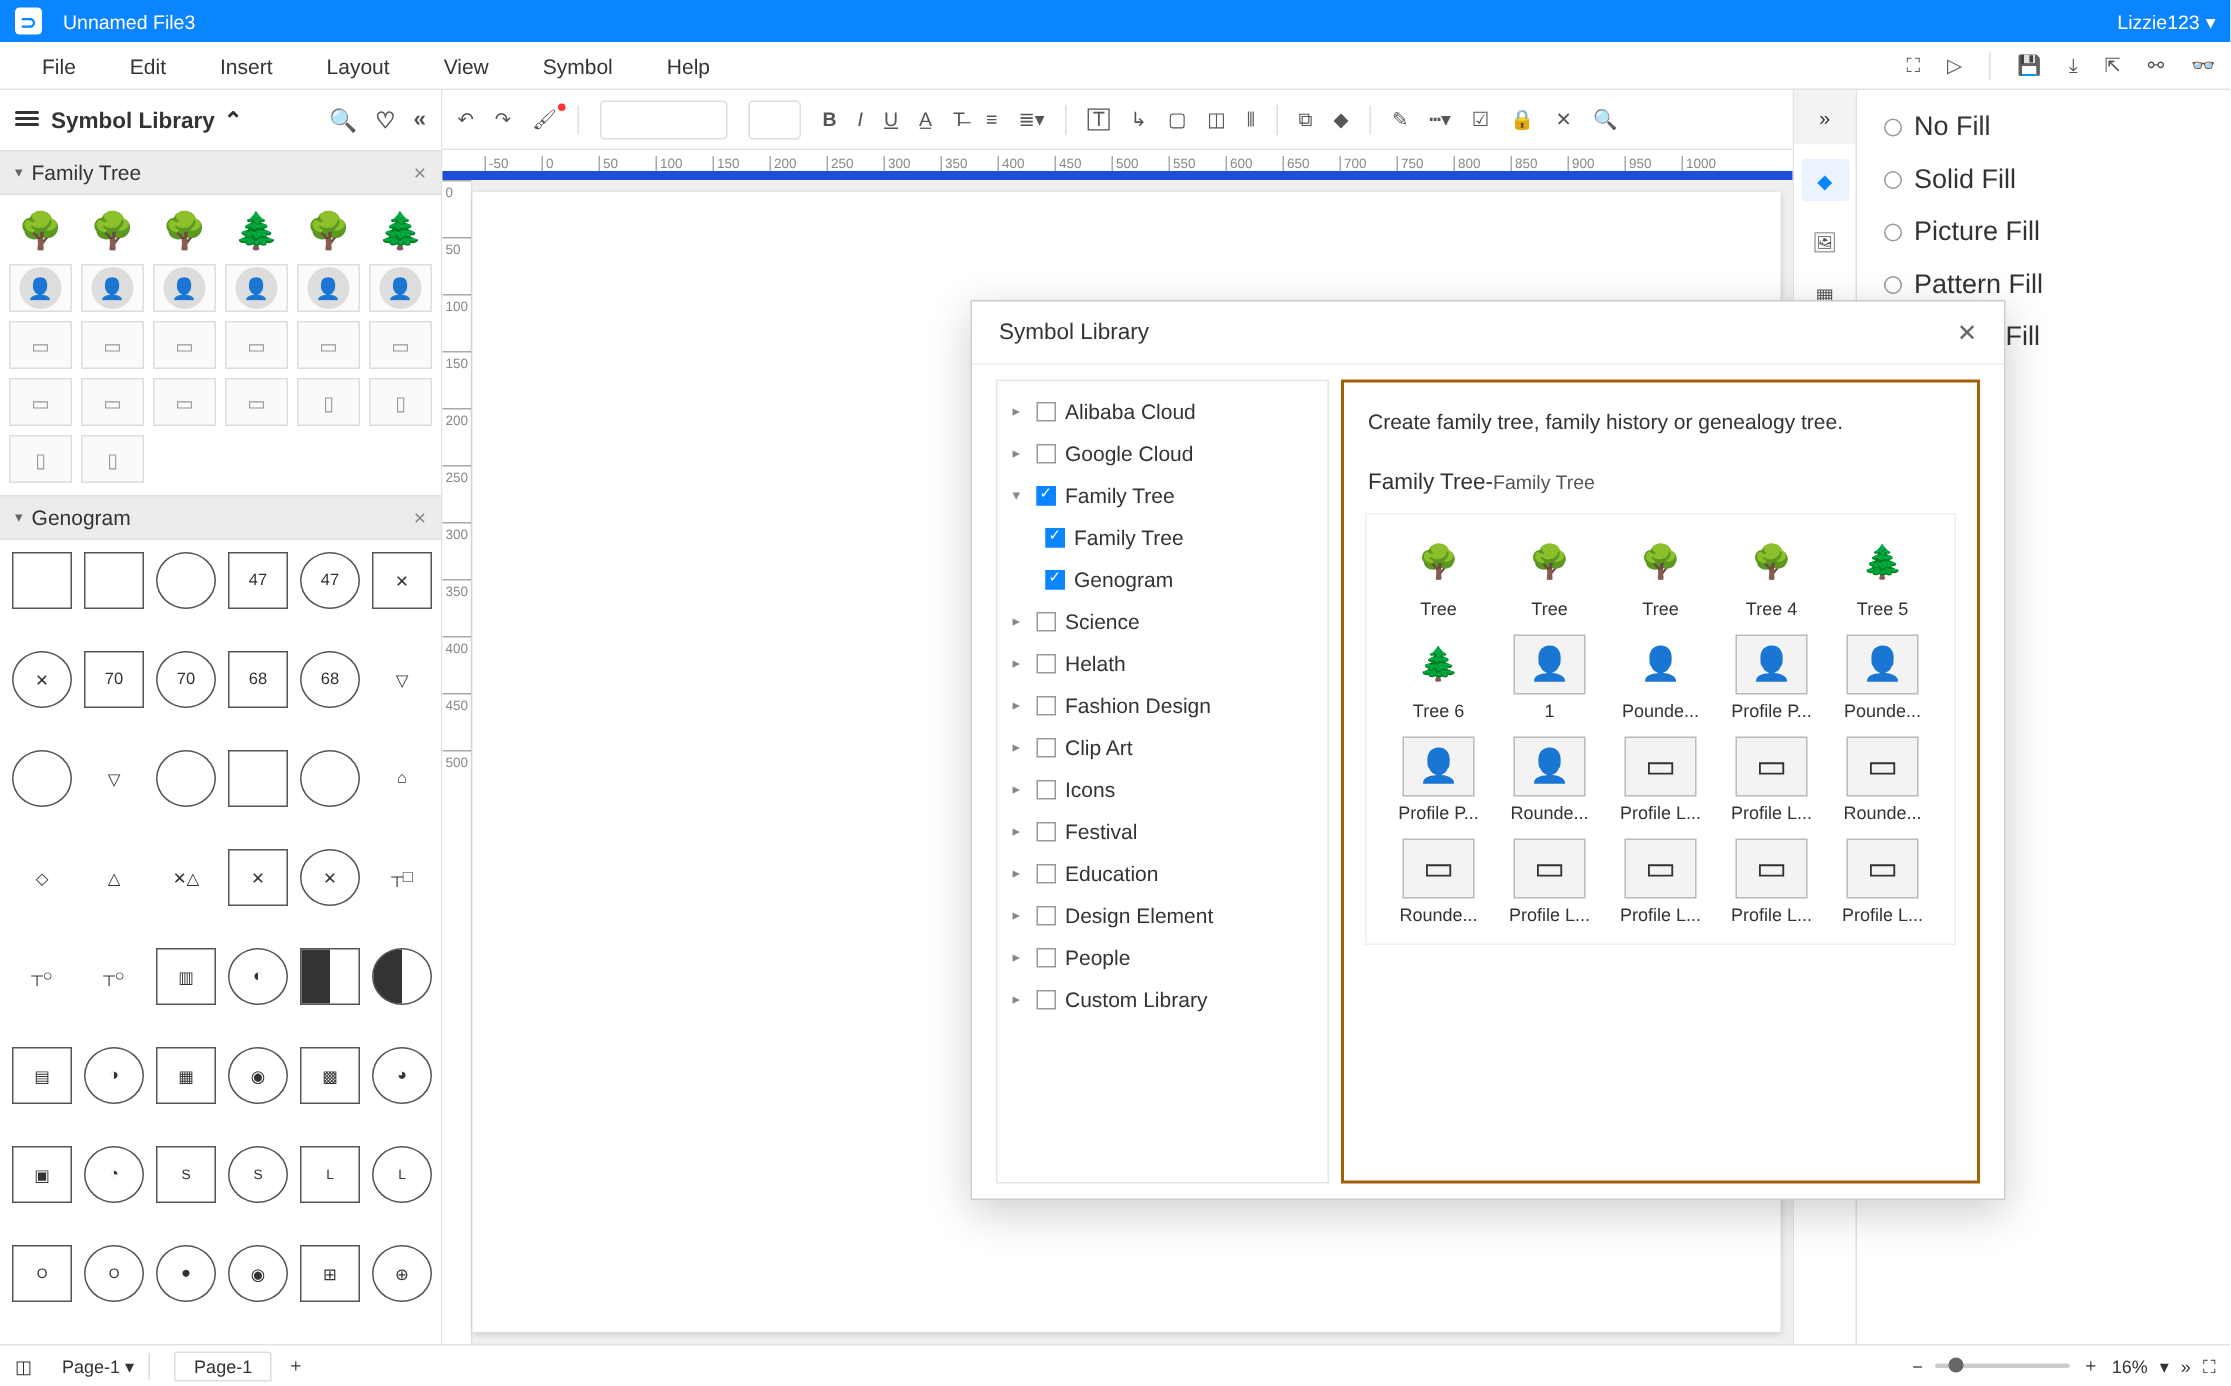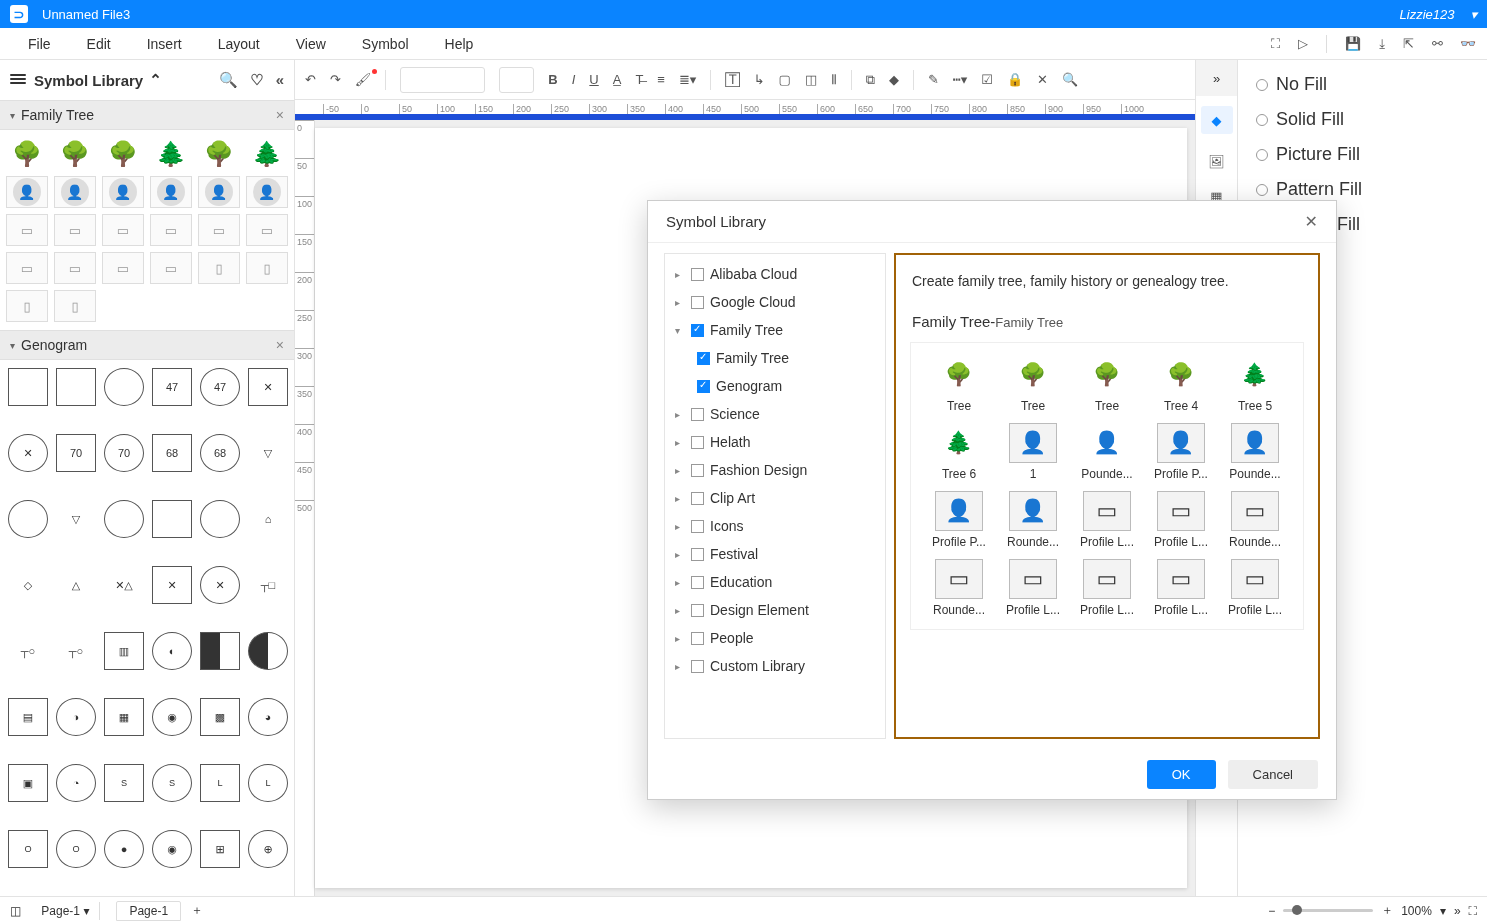--- a/index.html
+++ b/index.html
@@ -1,20 +1,20 @@
 <!DOCTYPE html>
 <html><head>
 <meta charset="utf-8">
 <style>
 * { margin: 0; padding: 0; box-sizing: border-box; font-family: -apple-system, BlinkMacSystemFont, "Segoe UI", Arial, sans-serif; }
 body { width: 1487px; height: 924px; overflow: hidden; background: #fff; font-size: 13px; color: #333; }
 .titlebar { height: 28px; background: #0a84ff; display: flex; align-items: center; color: #fff; padding: 0 10px; }
 .titlebar .logo { width: 18px; height: 18px; background: #fff; border-radius: 3px; margin-right: 14px; display:flex;align-items:center;justify-content:center;color:#0a84ff;font-weight:bold; }
 .titlebar .title { font-size: 13px; flex: 1; }
-.titlebar .user { font-size: 13px; display:flex;align-items:center;gap:16px;font-style:italic; }
+.titlebar .user { font-size: 13px; display:flex;align-items:center;gap:4px; }
 .menubar { height: 32px; display: flex; align-items: center; padding: 0 10px; border-bottom: 1px solid #e3e3e3; }
 .menubar .mitem { padding: 0 18px; cursor: pointer; font-size: 14px; }
 .menubar .ricons { margin-left: auto; display: flex; gap: 18px; align-items: center; color:#555; }
 .menubar .ricons .sep{width:1px;height:18px;background:#ddd;}
 .mainrow { display: flex; height: calc(924px - 28px - 32px - 28px); }
 .sidebar { width: 295px; border-right: 1px solid #e3e3e3; display: flex; flex-direction: column; background:#fff;}
 .sidebar-head { height: 40px; display: flex; align-items: center; padding: 0 10px; font-weight: 600; font-size:15px;}
 .sidebar-head .stack-icon{width:16px;height:12px;margin-right:8px;display:flex;flex-direction:column;gap:2px;}
 .sidebar-head .stack-icon span{height:2px;background:#333;border-radius:1px;}
 .sidebar-head .r { margin-left: auto; display: flex; gap: 12px; color:#555;}
@@ -484,24 +484,20 @@
                 <div class="pic box">▭</div>
                 <div class="lbl">Profile L...</div>
               </div>
               <div class="gcell">
                 <div class="pic box">▭</div>
                 <div class="lbl">Profile L...</div>
               </div>
             </div>
         </div>
       </div>
-      <div class="dlg-foot">
-        <button class="btn primary">OK</button>
-        <button class="btn secondary">Cancel</button>
-      </div>
     </div>
   </div>
 
   <div style="display:flex;">
     <div style="display:flex;flex-direction:column;">
       <div class="toggle-rp">»</div>
       <div class="iconstrip" style="flex:1;">
         <div class="istop">◆</div>
         <span>🖼</span>
         <span>▦</span>
@@ -549,18 +545,18 @@
     <span class="sel"><span>Page-1</span> ▾</span>
   </div>
   <div class="tabs">
     <span class="ptab">Page-1</span>
     <span>＋</span>
   </div>
   <div class="zoom">
     <span>−</span>
     <div class="zslider"></div>
     <span>＋</span>
-    <span>100%</span>
+    <span>16%</span>
     <span>▾</span>
     <span>»</span>
     <span>⛶</span>
   </div>
 </div>
 
 </body></html>

